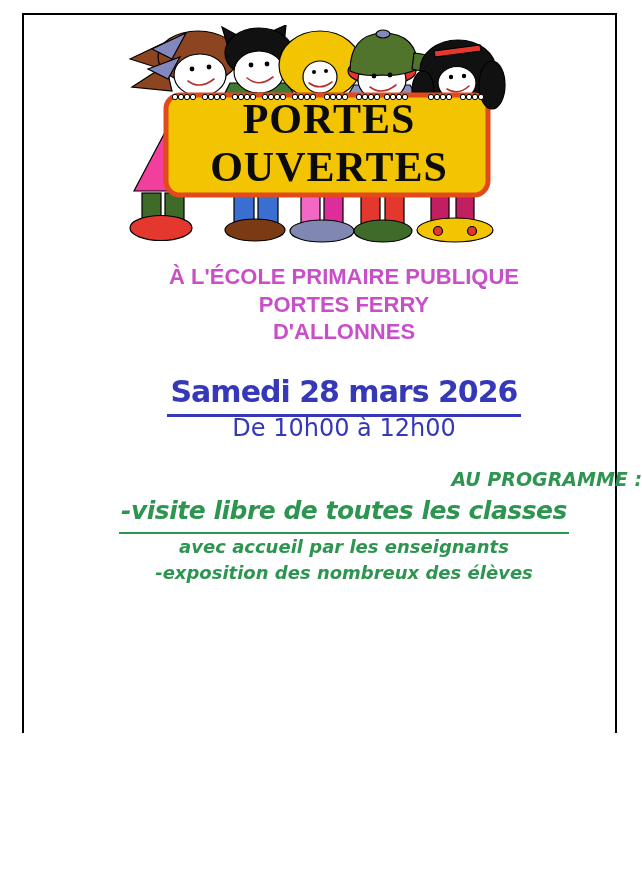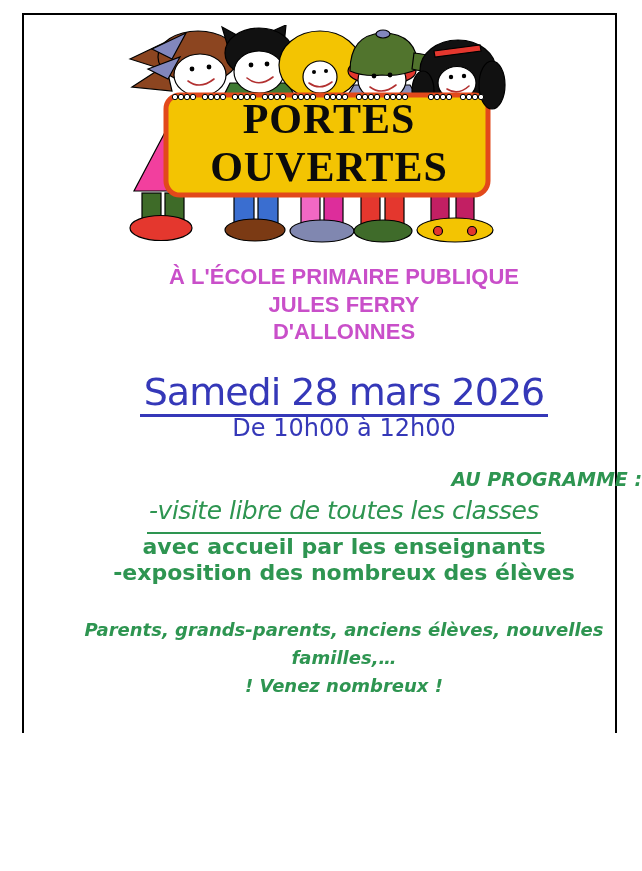--- a/index.html
+++ b/index.html
@@ -5,28 +5,28 @@
   html,body{margin:0;padding:0;background:#ffffff;}
   .page{position:relative;width:642px;height:733px;background:#ffffff;overflow:hidden;
         font-family:"DejaVu Sans",sans-serif;}
   .page-border{position:absolute;left:22px;top:13px;width:591px;height:835px;
         border:2px solid #000;pointer-events:none;}
   .clipart{position:absolute;left:128px;top:25px;width:380px;height:222px;}
   .centered{position:absolute;left:0;right:0;text-align:center;margin-left:46px;}
 
   .school{top:263px;color:var(--magenta);font-family:"Liberation Sans",sans-serif;
         font-weight:bold;font-size:22px;line-height:27.5px;letter-spacing:0px;}
-  .date-day{top:372px;color:var(--blue);font-weight:normal;font-size:38px;line-height:40px;letter-spacing:-1px;}
+  .date-day{top:372px;color:var(--blue);font-weight:bold;font-size:30px;line-height:40px;letter-spacing:-1px;}
   .date-day .u{display:inline-block;border-bottom:3px solid var(--blue);padding:0 4px 2px 4px;}
   .date-hours{top:415px;color:var(--blue);font-weight:normal;font-size:24px;line-height:27px;}
   .prog-head{top:466px;color:var(--green);font-weight:bold;font-style:italic;font-size:19px;line-height:26px;text-align:right;}
-  .prog-item1{top:492px;color:var(--green);font-weight:normal;font-style:italic;font-size:25px;
+  .prog-item1{top:492px;color:var(--green);font-weight:bold;font-style:italic;font-size:25px;
         line-height:38px;letter-spacing:-0.5px;}
   .prog-item1 .uwrap{display:inline-block;border-bottom:2px solid var(--green);padding:0 2px 2px 2px;}
-  .prog-small{color:var(--green);font-weight:bold;font-size:22px;line-height:26px;}
+  .prog-small{color:var(--green);font-weight:bold;font-style:italic;font-size:18px;line-height:26px;}
   .prog-item2{top:534px;}
   .prog-item3{top:560px;}
   .invite{top:616px;color:var(--green);font-weight:bold;font-style:italic;font-size:18px;line-height:28px;}
 
   .sign-rect{fill:var(--sign-yellow);stroke:var(--sign-border);stroke-width:5;}
   .sign-text{fill:#0b0b0b;font-family:"Liberation Serif",serif;font-weight:bold;
         font-size:42px;letter-spacing:1px;text-anchor:middle;}
   .outl{stroke:#000;stroke-width:1.2;}
   .smile{fill:none;stroke:#b23030;stroke-width:1.6;stroke-linecap:round;}
   .eye{fill:#000;}
@@ -180,34 +180,29 @@
             <circle class="finger" cx="-3" cy="0" r="2.7"></circle>
             <circle class="finger" cx="3" cy="0" r="2.7"></circle>
             <circle class="finger" cx="9" cy="0" r="2.7"></circle>
           </g>
       </g>
     </svg>
   </div>
 
   <div class="centered school">
     <div>À L'ÉCOLE PRIMAIRE PUBLIQUE</div>
-    <div>JULES FERRY</div>
+    <div>PORTES FERRY</div>
     <div>D'ALLONNES</div>
   </div>
 
   <div class="centered date-day">
     <span class="u">Samedi 28 mars 2026</span>
   </div>
   <div class="centered date-hours">De 10h00 à 12h00</div>
 
   <div class="centered prog-head">AU PROGRAMME :</div>
   <div class="centered prog-item1">
     <span class="uwrap">-visite libre de toutes les classes</span>
   </div>
   <div class="centered prog-small prog-item2">avec accueil par les enseignants</div>
   <div class="centered prog-small prog-item3">-exposition des nombreux des élèves</div>
 
-  <div class="centered invite">
-    <div>Parents, grands-parents, anciens élèves, nouvelles</div>
-    <div>familles,…</div>
-    <div>! Venez nombreux !</div>
-  </div>
 </div>
 
 </body></html>

